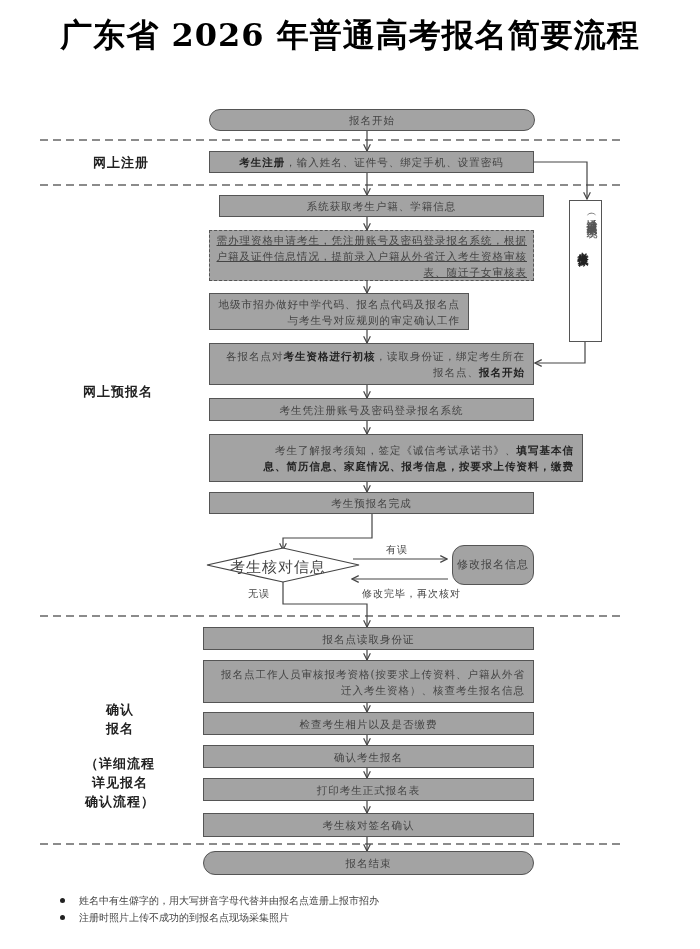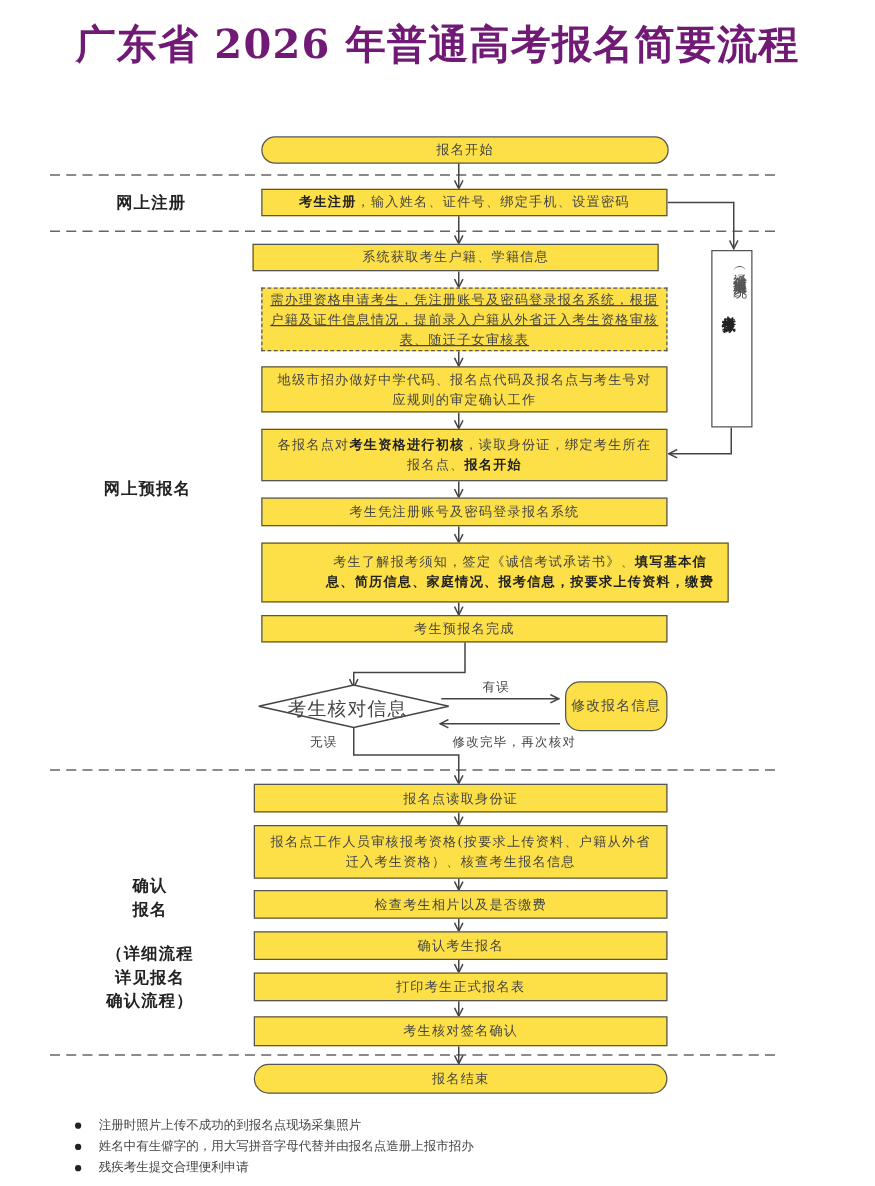--- a/index.html
+++ b/index.html
@@ -1,24 +1,24 @@
 <!DOCTYPE html>
 <html><head>
 <meta charset="utf-8">
 <style>
   html, body { margin:0; padding:0; background:#ffffff; }
   body { width:700px; height:949px; position:relative; overflow:hidden;
          font-family:"DejaVu Serif", "Liberation Serif", serif; color:#222; }
   .title { position:absolute; left:0; top:14px; width:700px; text-align:center;
-           font-size:32px; font-weight:bold; color:#701a75; letter-spacing:1px;
+           font-size:32px; font-weight:bold; color:#000000; letter-spacing:1px;
            font-family:"DejaVu Serif","Liberation Serif",serif; }
   svg.lines { position:absolute; left:0; top:0; width:700px; height:949px; }
   .box { position:absolute; box-sizing:border-box; border:1.3px solid #555;
-         background:#fde047; display:flex; align-items:center; justify-content:center;
-         text-align:center; font-size:10.5px; line-height:16px; color:#444;
+         background:#a3a3a3; display:flex; align-items:center; justify-content:center;
+         text-align:right; font-size:10.5px; line-height:16px; color:#444;
          padding:0 8px; letter-spacing:1px; }
   .box.dashed { border:1.5px dashed #555;text-decoration:underline; }
   .box.term { border-radius:14px; }
   .box b { color:#222; }
   .side { position:absolute; font-size:13px; font-weight:bold; color:#222;
           text-align:center; line-height:19px; letter-spacing:1px; }
   .lbl { position:absolute; font-size:10px; color:#444; letter-spacing:1px; }
   .vbox { position:absolute; box-sizing:border-box; border:1.3px solid #555; background:#fff; }
   .vcol { position:absolute; writing-mode:vertical-rl; font-size:11px; letter-spacing:1px; }
   .notes { position:absolute; left:60px; top:892px; font-size:10px; color:#444; line-height:17px; }
@@ -78,25 +78,25 @@
   <div>详见报名</div>
   <div>确认流程）</div>
 </div>
 
 <div class="box term" style="left:209px;top:109px;width:326px;height:22px;">报名开始</div>
 
 <div class="box" style="left:209px;top:151px;width:325px;height:22px;">
   <span><b>考生注册</b><span>，输入姓名、证件号、绑定手机、设置密码</span></span>
 </div>
 
-<div class="box" style="left:202px;top:195px;width:325px;height:22px;">系统获取考生户籍、学籍信息</div>
+<div class="box" style="left:219px;top:195px;width:325px;height:22px;">系统获取考生户籍、学籍信息</div>
 
 <div class="box dashed" style="left:209px;top:230px;width:325px;height:51px;padding:0 6px;">需办理资格申请考生，凭注册账号及密码登录报名系统，根据户籍及证件信息情况，提前录入户籍从外省迁入考生资格审核表、随迁子女审核表</div>
 
-<div class="box" style="left:209px;top:293px;width:325px;height:37px;">地级市招办做好中学代码、报名点代码及报名点与考生号对应规则的审定确认工作</div>
+<div class="box" style="left:209px;top:293px;width:260px;height:37px;">地级市招办做好中学代码、报名点代码及报名点与考生号对应规则的审定确认工作</div>
 
 <div class="box" style="left:209px;top:343px;width:325px;height:42px;">
   <span><span>各报名点对</span><b>考生资格进行初核</b><span>，读取身份证，绑定考生所在报名点、</span><b>报名开始</b></span>
 </div>
 
 <div class="box" style="left:209px;top:398px;width:325px;height:23px;">考生凭注册账号及密码登录报名系统</div>
 
 <div class="box" style="left:209px;top:434px;width:374px;height:48px;padding-left:48px;">
   <span><span>考生了解报考须知，签定《诚信考试承诺书》、</span><b>填写基本信息、简历信息、家庭情况、报考信息，按要求上传资料，缴费</b></span>
 </div>
@@ -118,23 +118,19 @@
 <div class="box term" style="left:203px;top:851px;width:331px;height:24px;">报名结束</div>
 
 <div class="vbox" style="left:569px;top:200px;width:33px;height:142px;">
   <div class="vcol" style="right:3px;top:8px;color:#555;">（通过微信或报名系统）</div>
   <div class="vcol" style="left:4px;top:42px;font-weight:bold;color:#222;">考生摄像</div>
 </div>
 
 <div class="notes">
   <div class="note">
       <span class="dot"></span>
-      <span>注册时照片上传不成功的到报名点现场采集照片</span>
-    </div>
-  <div class="note">
-      <span class="dot"></span>
       <span>姓名中有生僻字的，用大写拼音字母代替并由报名点造册上报市招办</span>
     </div>
   <div class="note">
       <span class="dot"></span>
-      <span>残疾考生提交合理便利申请</span>
+      <span>注册时照片上传不成功的到报名点现场采集照片</span>
     </div>
 </div>
 
 </body></html>

